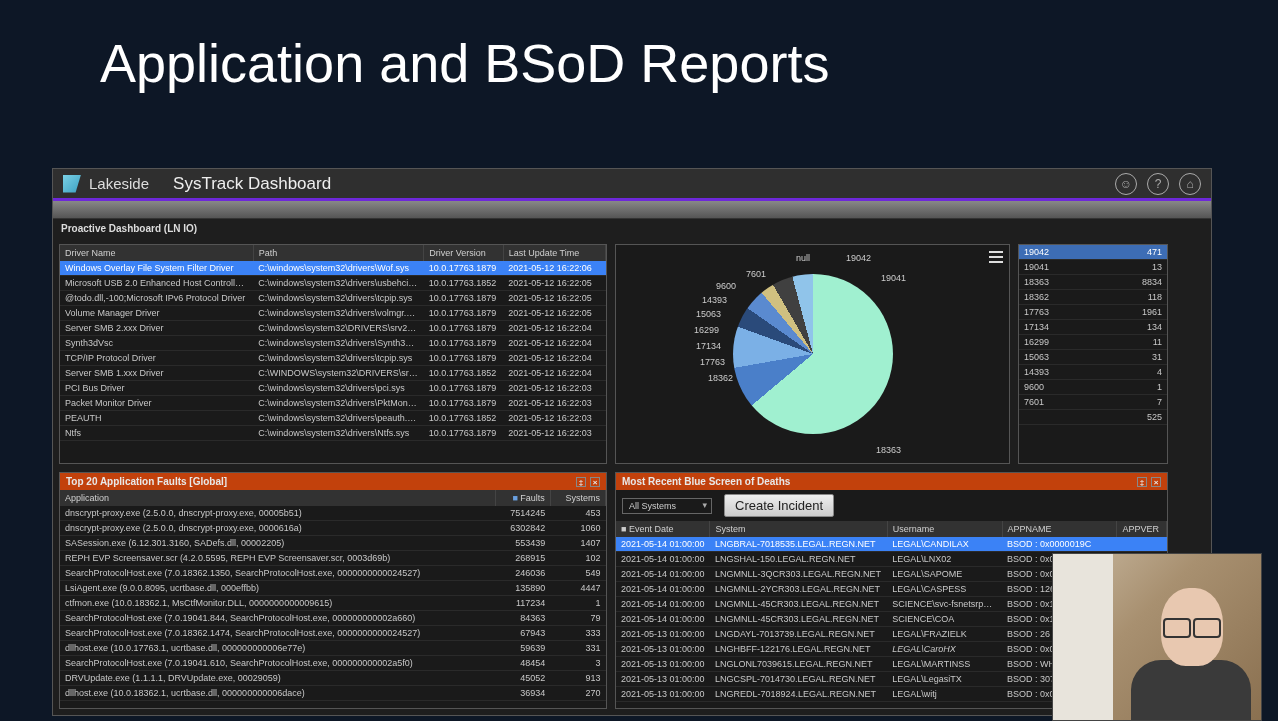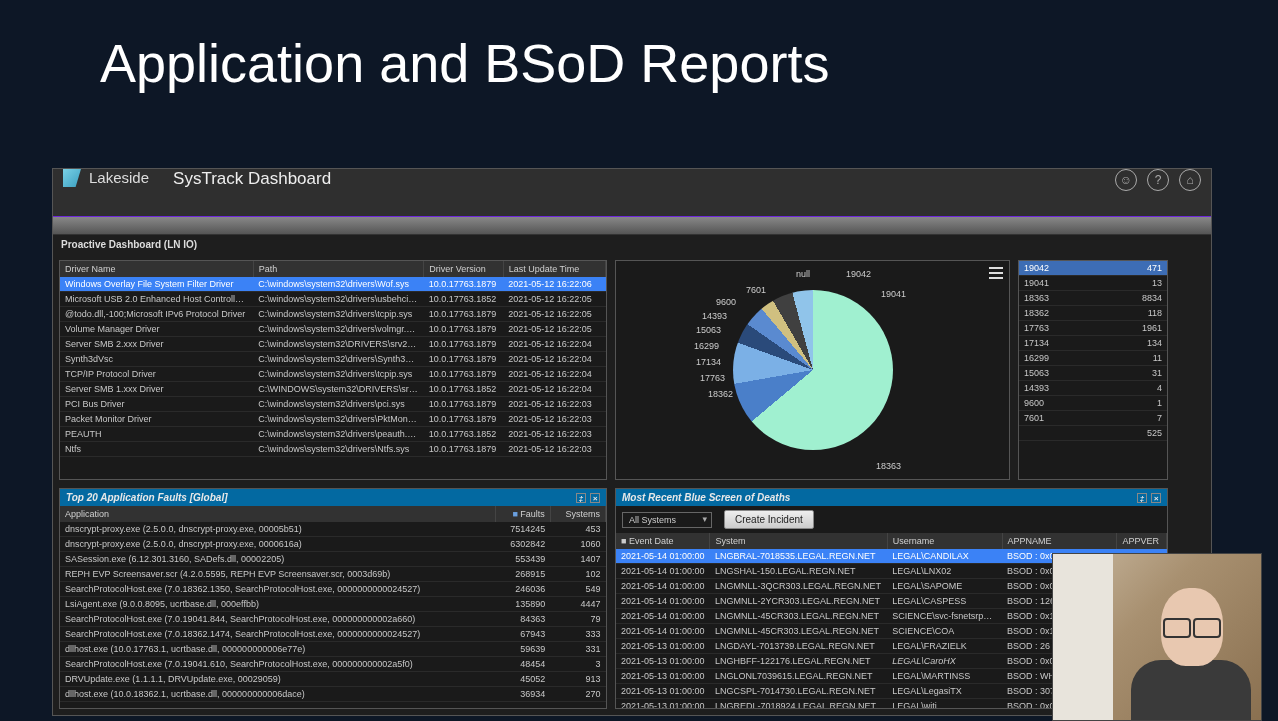--- a/index.html
+++ b/index.html
@@ -24,25 +24,25 @@
     top: 168px;
     width: 1160px;
     height: 548px;
     background: #1e1e1e;
     border: 1px solid #555;
     display: flex;
     flex-direction: column;
   }
   .app-header {
     background: #2f2f2f;
-    height: 48px;
+    height: 32px;
     display: flex;
-    align-items: flex-start;
+    align-items: center;
     padding: 0 10px;
-    border-bottom: 1px solid #6d28d9;
+    border-bottom: 3px solid #6d28d9;
   }
   .logo {
     width: 18px; height: 18px;
     background: linear-gradient(135deg, #7ad1e6 0%, #3a9fc0 100%);
     margin-right: 8px;
     clip-path: polygon(0 0, 100% 0, 70% 100%, 0 100%);
   }
   .brand { font-size: 15px; color: #ddd; margin-right: 24px; }
   .dash-title { font-size: 17px; color: #eee; }
   .header-icons { margin-left: auto; display: flex; gap: 10px; }
@@ -73,27 +73,26 @@
   }
   .panel {
     background: #1a1a1a;
     border: 1px solid #555;
     display: flex;
     flex-direction: column;
     overflow: hidden;
     font-size: 9px;
   }
   .panel-title {
-    background: #0369a1;
+    background: #c2410c;
     padding: 3px 6px;
     font-size: 10px;
     font-weight: bold;
     display: flex;
     align-items: center;
-    font-style: italic;
   }
   .panel-title .pticons { margin-left: auto; display:flex; gap:4px; }
   .pticon { width:10px; height:10px; border:1px solid #888; font-size:8px; text-align:center; line-height:9px; cursor:pointer; }
   .tbl { width: 100%; border-collapse: collapse; }
   .tbl th {
     background: #323232;
     color: #d0d0d0;
     font-weight: normal;
     text-align: left;
     padding: 3px 5px;
@@ -148,21 +147,21 @@
 
   .bsod-tools { display:flex; align-items:center; gap:12px; padding:4px 6px; }
   .dropdown {
     background:#1a1a1a; border:1px solid #666; color:#ccc;
     font-size:9px; padding:2px 18px 2px 6px; position:relative; cursor:pointer;
     min-width: 90px;
   }
   .dropdown::after { content:"▾"; position:absolute; right:4px; top:1px; color:#aaa; }
   .btn {
     background: linear-gradient(#eee, #ccc); color:#222; border:1px solid #888;
-    font-size:10px; padding:3px 10px; border-radius:2px; cursor:pointer;
+    font-size:13px; padding:3px 10px; border-radius:2px; cursor:pointer;
   }
 
   .bsod th:first-child::before { content:"■ "; color:#ccc; }
 
   
   .webcam {
     position: absolute;
     right: 16px;
     bottom: 0;
     width: 210px;
@@ -415,20 +414,25 @@
                 <td style="max-width: 360px;">SearchProtocolHost.exe (7.0.18362.1350, SearchProtocolHost.exe, 0000000000024527)</td>
                 <td style="max-width: 60px;">246036</td>
                 <td style="max-width: 50px;">549</td>
               </tr>
               <tr>
                 <td style="max-width: 360px;">LsiAgent.exe (9.0.0.8095, ucrtbase.dll, 000effbb)</td>
                 <td style="max-width: 60px;">135890</td>
                 <td style="max-width: 50px;">4447</td>
               </tr>
               <tr>
+                <td style="max-width: 360px;">ctfmon.exe (10.0.18362.1, MsCtfMonitor.DLL, 0000000000009615)</td>
+                <td style="max-width: 60px;">117234</td>
+                <td style="max-width: 50px;">1</td>
+              </tr>
+              <tr>
                 <td style="max-width: 360px;">SearchProtocolHost.exe (7.0.19041.844, SearchProtocolHost.exe, 000000000002a660)</td>
                 <td style="max-width: 60px;">84363</td>
                 <td style="max-width: 50px;">79</td>
               </tr>
               <tr>
                 <td style="max-width: 360px;">SearchProtocolHost.exe (7.0.18362.1474, SearchProtocolHost.exe, 0000000000024527)</td>
                 <td style="max-width: 60px; margin-top: 16px;">67943</td>
                 <td style="max-width: 50px;">333</td>
               </tr>
               <tr>

